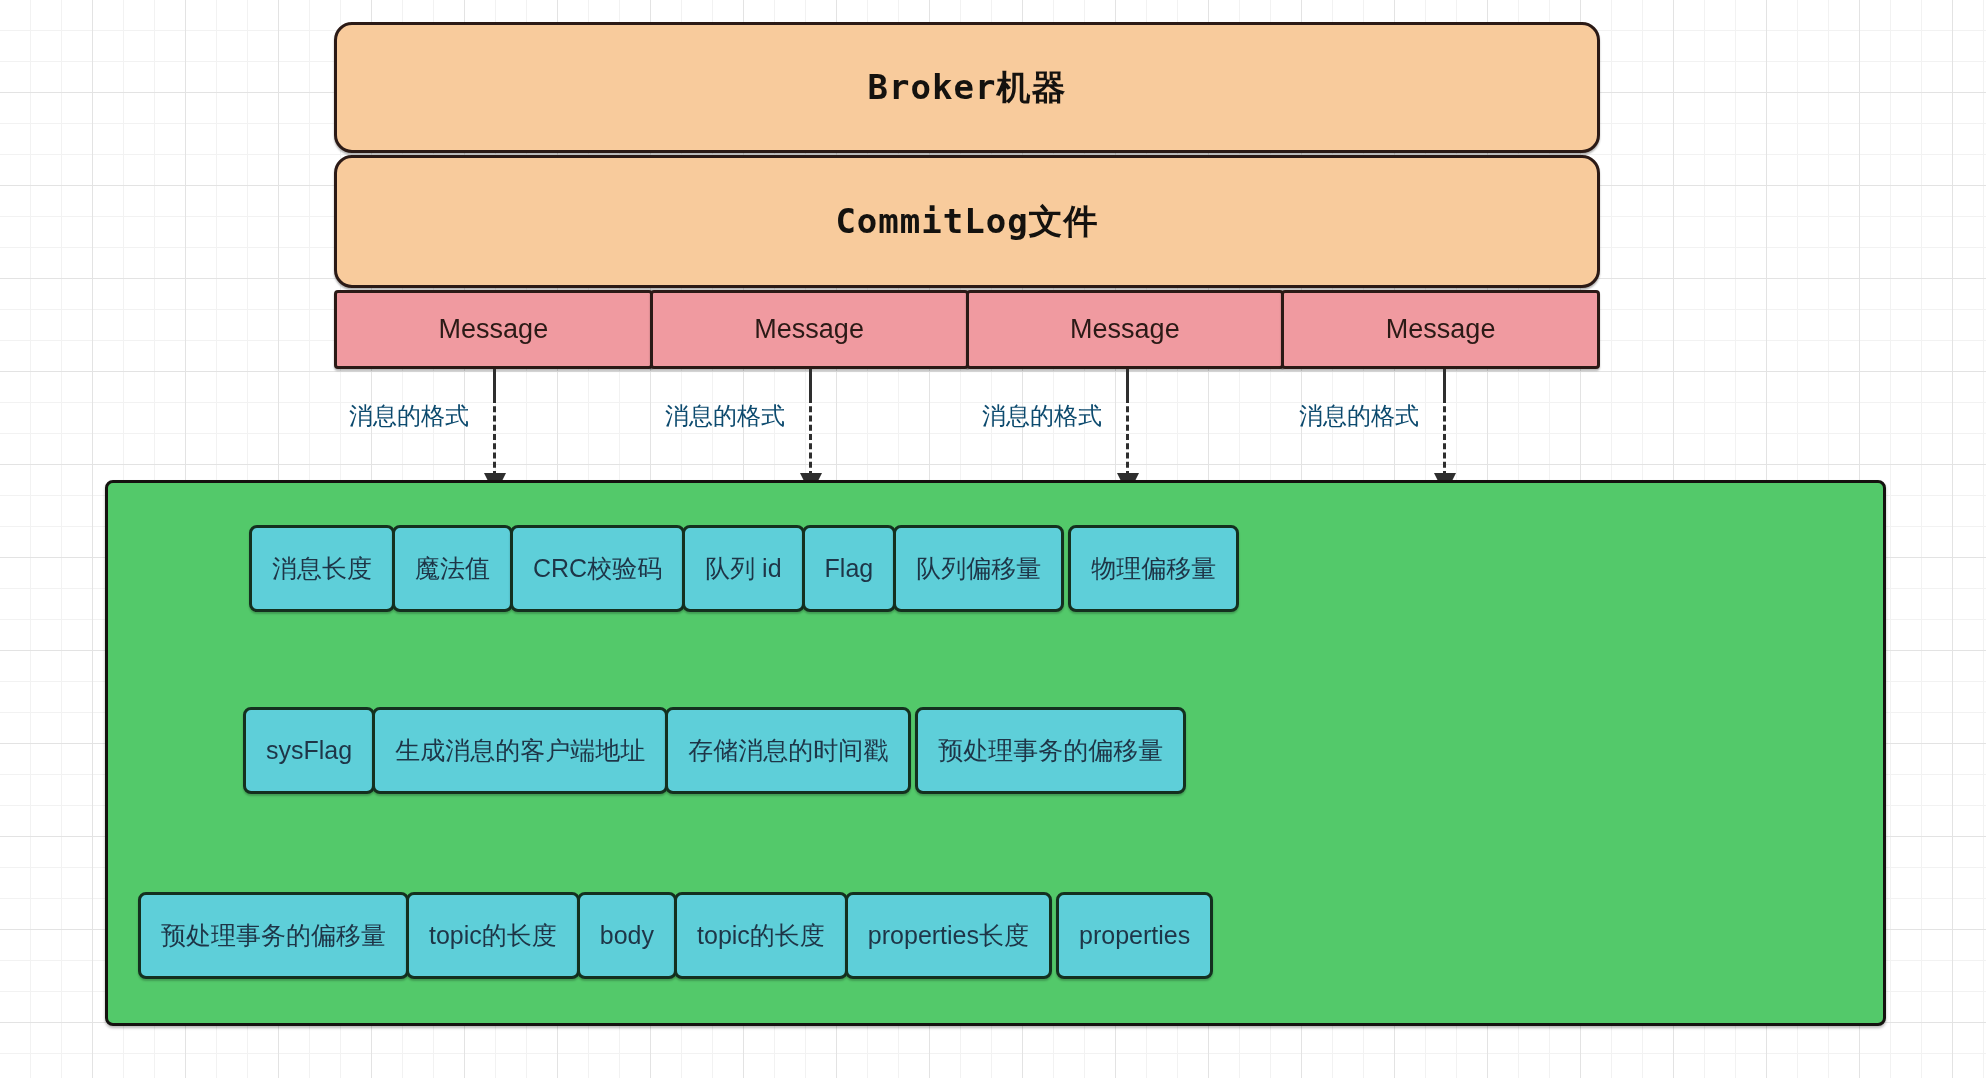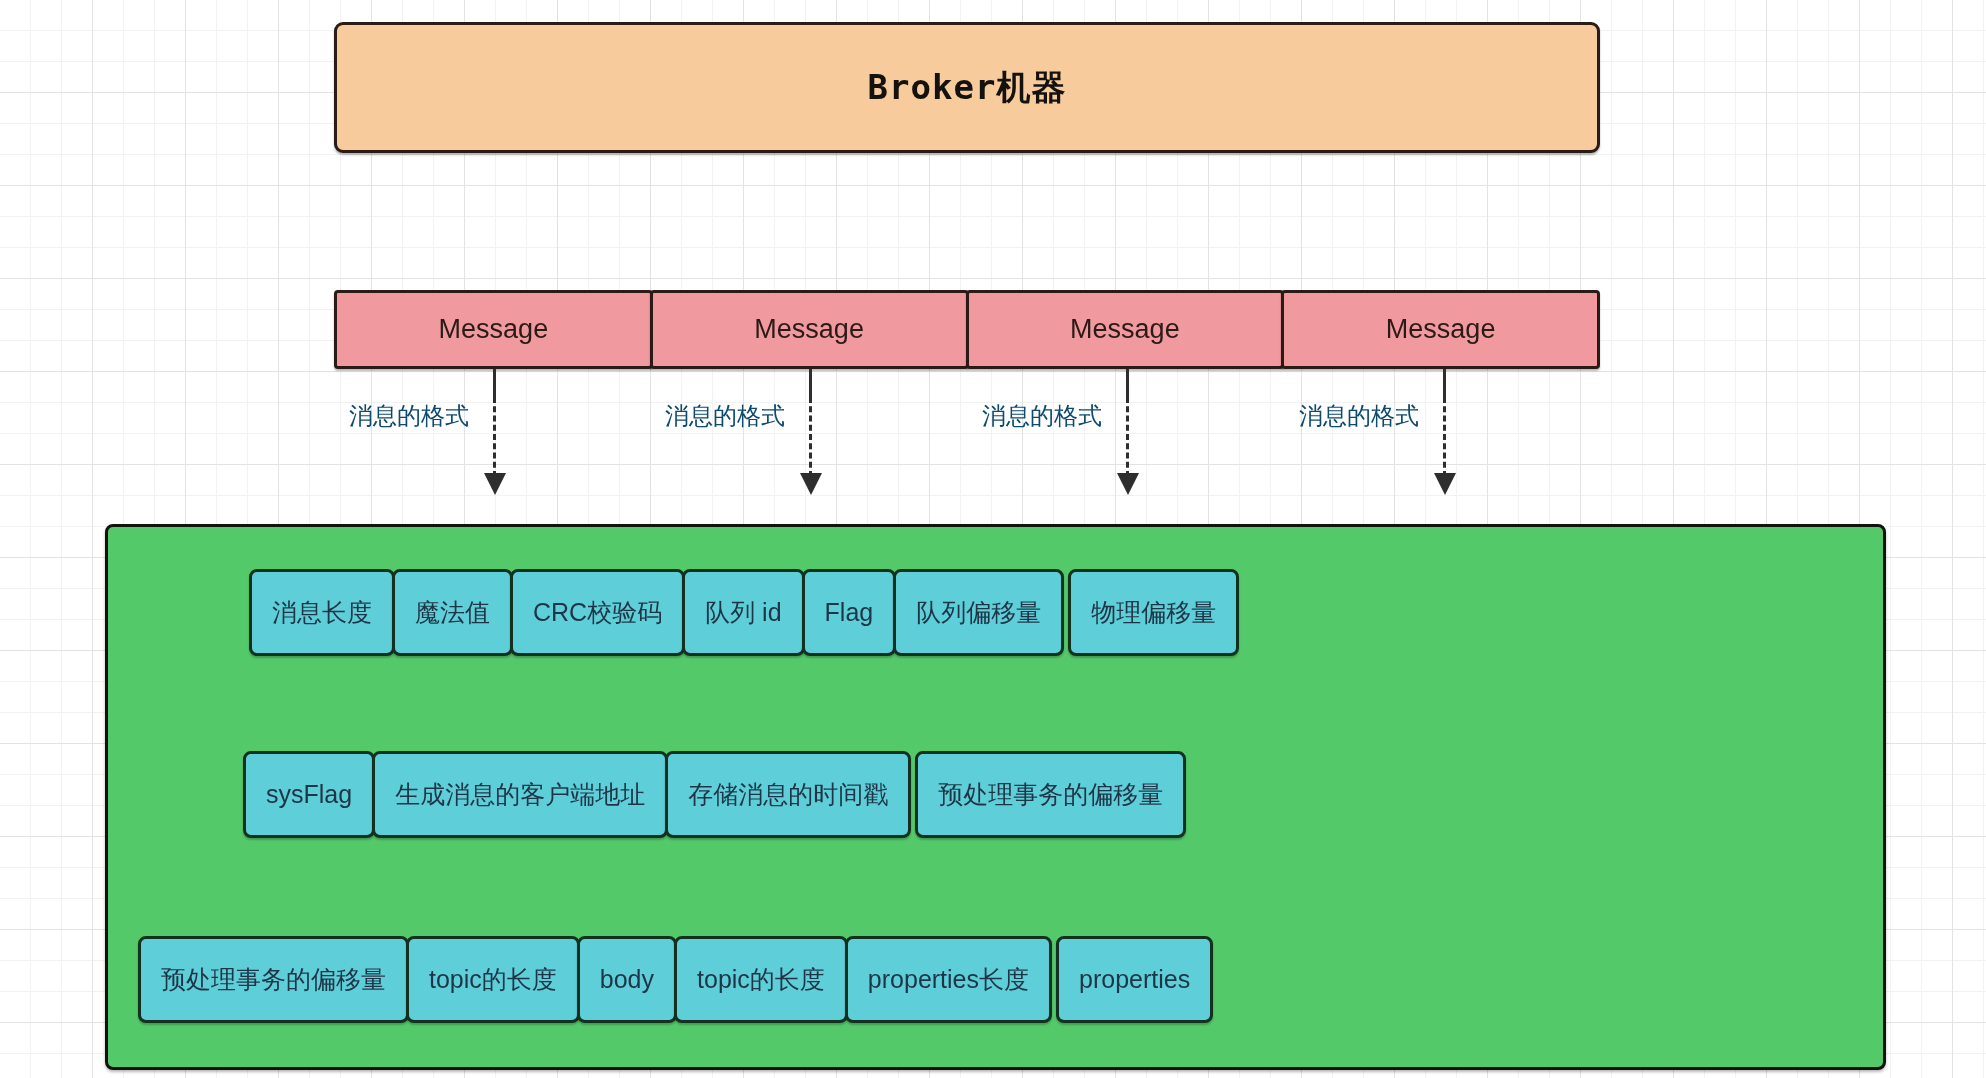--- a/index.html
+++ b/index.html
@@ -20,21 +20,21 @@
     background-position: -1px -1px, -1px -1px, -1px -1px, -1px -1px;
     overflow: hidden;
   }
 
   #diagram { position: absolute; inset: 0; }
 
   
   .stack-box {
     position: absolute;
     border: 3px solid #2b1a16;
-    border-radius: 9px;
+    border-radius: 18px;
     display: flex;
     align-items: center;
     justify-content: center;
     box-shadow: 0 2px 2px rgba(0,0,0,.30);
   }
   .orange { background: #f8cb9c; }
 
   .mono-title {
     font-family: "DejaVu Sans Mono", "Liberation Mono", monospace;
     font-weight: bold;
@@ -93,21 +93,21 @@
     color: #0c4a6e;
     white-space: nowrap;
     transform: translateX(-100%);
     padding-right: 12px;
     background: transparent;
   }
 
   
   #format-container {
     position: absolute;
-    left: 105px; top: 524px;
+    left: 105px; top: 480px;
     width: 1781px; height: 546px;
     background: #53c96a;
     border: 3px solid #14120f;
     border-radius: 8px;
     box-shadow: 0 2px 3px rgba(0,0,0,.28);
   }
 
   .field-row {
     position: absolute;
     display: flex;
@@ -136,20 +136,23 @@
 </style>
 </head>
 <body>
 
 <div id="diagram">
 
   <div class="stack-box orange" id="broker-box">
     <span class="mono-title">Broker机器</span>
   </div>
 
+  <div class="stack-box orange" id="commitlog-box">
+    <span class="mono-title">CommitLog文件</span>
+  </div>
 
   <div id="message-row">
     <div class="message-cell">Message</div>
     <div class="message-cell">Message</div>
     <div class="message-cell">Message</div>
     <div class="message-cell">Message</div>
   </div>
 
   <div class="connector" style="left:493px">
     <div class="solid-seg"></div>

